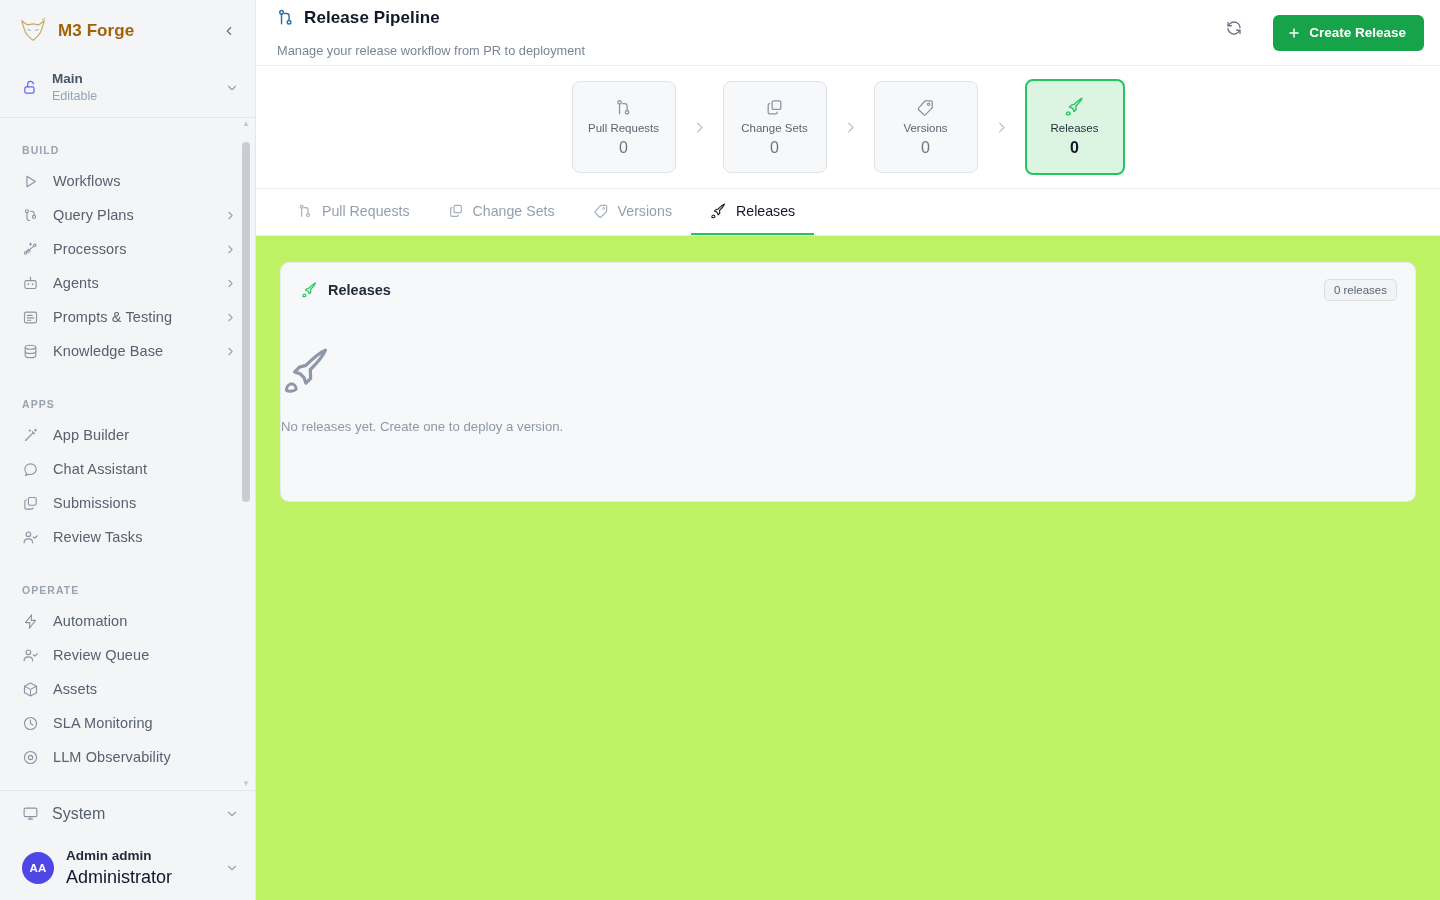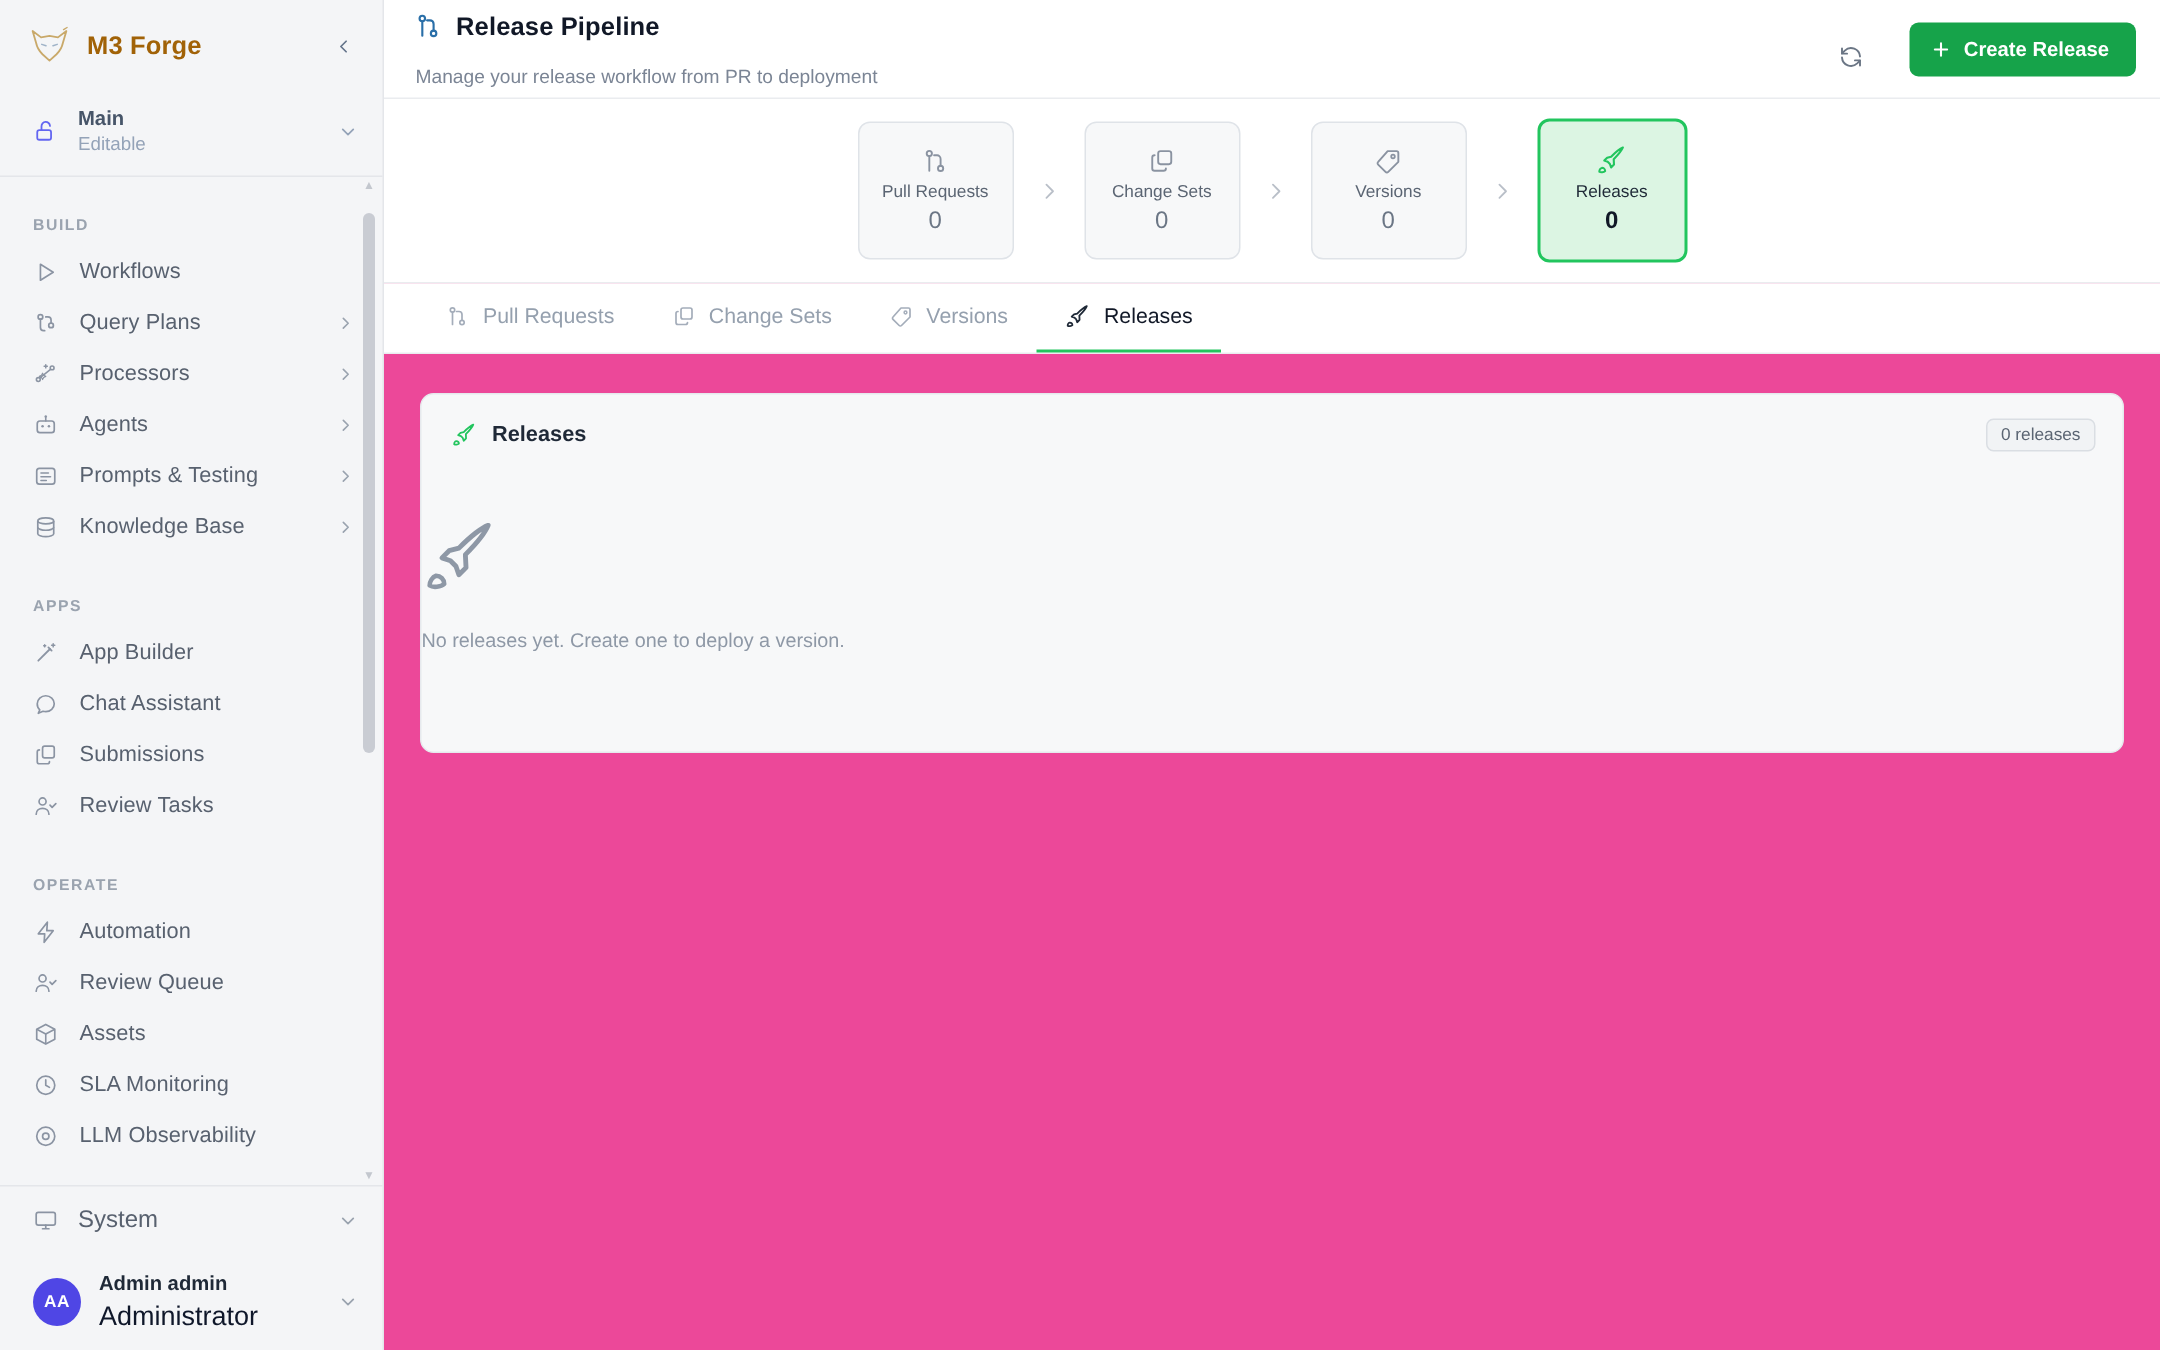--- a/index.html
+++ b/index.html
@@ -89,32 +89,32 @@
   .avatar {
     width: 32px; height: 32px; flex: 0 0 32px; border-radius: 50%;
     background: #4f46e5; color: #fff; font-size: 11.5px; font-weight: bold;
     display: flex; align-items: center; justify-content: center; letter-spacing: .3px;
   }
   .user-text { flex: 1; line-height: 1.25; }
   .user-name { font-size: 13.5px; font-weight: bold; color: #1f2937; }
   .user-role { font-size: 18px; color: #0f172a; margin-top: 1px; }
 
   
-  .main { flex: 1; height: 900px; display: flex; flex-direction: column; background: #ec4899; min-width: 0; }
+  .main { flex: 1; height: 900px; display: flex; flex-direction: column; background: #bef264; min-width: 0; }
 
   .topbar {
     height: 66px; background: #fff; border-bottom: 1px solid #eaecef;
     display: flex; align-items: center; padding: 0 16px 0 20px; flex: 0 0 66px;
   }
   .title-wrap { flex: 1; min-width: 0; }
   .title-row { display: flex; align-items: center; gap: 9px; }
   .title-ico { color: #2a6fa8; display: flex; }
   .page-title { font-size: 17px; font-weight: bold; color: #111827; letter-spacing: .1px; }
   .page-sub { font-size: 12.8px; color: #7b8595; margin-top: 15px; margin-left: 1px; }
-  .top-actions { display: flex; align-items: flex-end; gap: 26px; }
+  .top-actions { display: flex; align-items: flex-start; gap: 26px; }
   .icon-btn {
     width: 26px; height: 26px; display: flex; align-items: center;
     justify-content: center; color: #6b7685; cursor: pointer;
   }
   .btn-primary {
     display: flex; align-items: center; gap: 8px;
     height: 36px; padding: 0 18px 0 14px; border-radius: 6px;
     background: #16a34a; color: #fff; font-size: 13.5px; font-weight: bold;
     border: none; cursor: pointer; font-family: inherit;
   }

